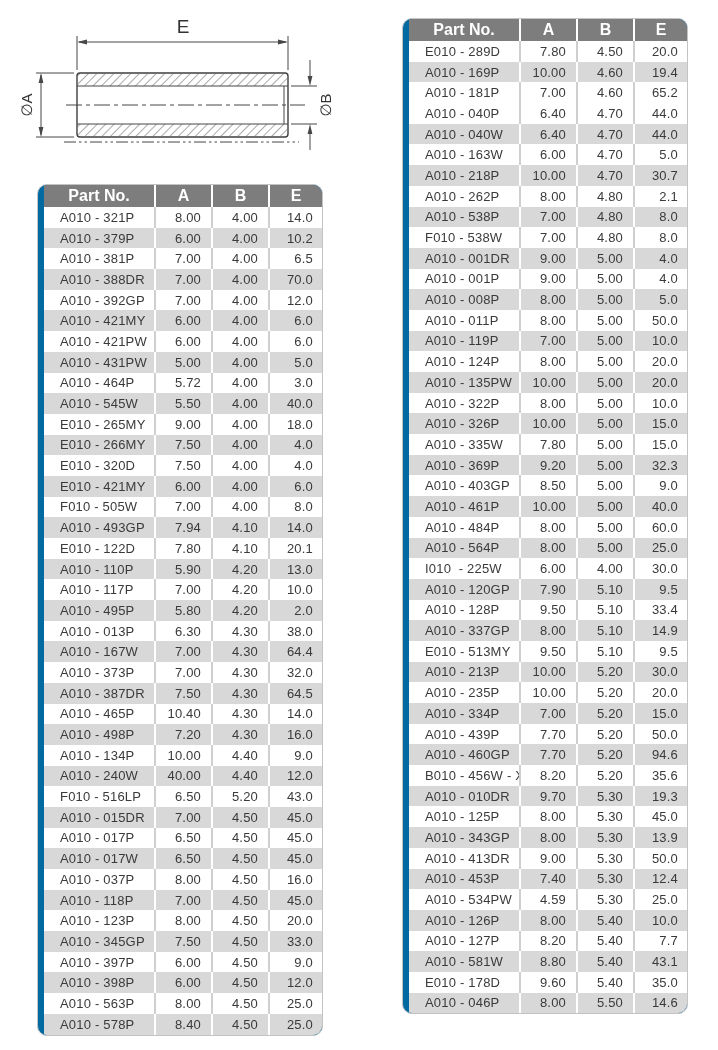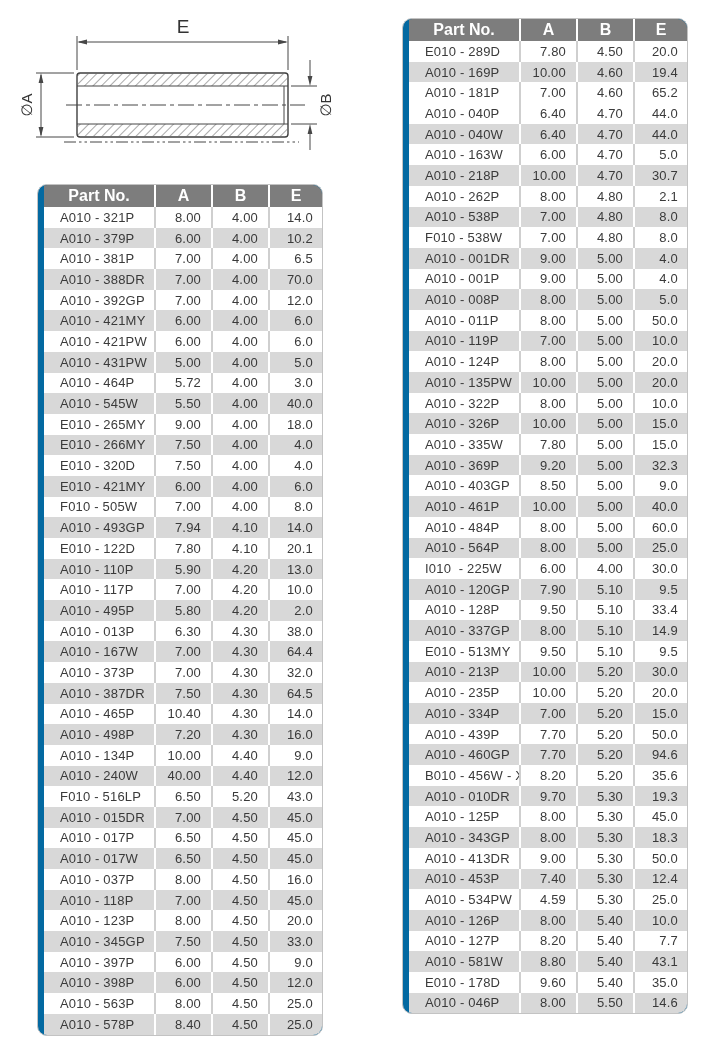--- a/index.html
+++ b/index.html
@@ -592,21 +592,21 @@
       <div class="trow">
         <div class="cell c0">A010 - 125P</div>
         <div class="cell c1">8.00</div>
         <div class="cell c2">5.30</div>
         <div class="cell c3">45.0</div>
       </div>
       <div class="trow alt">
         <div class="cell c0">A010 - 343GP</div>
         <div class="cell c1">8.00</div>
         <div class="cell c2">5.30</div>
-        <div class="cell c3">18.3</div>
+        <div class="cell c3">13.9</div>
       </div>
       <div class="trow">
         <div class="cell c0">A010 - 413DR</div>
         <div class="cell c1">9.00</div>
         <div class="cell c2">5.30</div>
         <div class="cell c3">50.0</div>
       </div>
       <div class="trow alt">
         <div class="cell c0">A010 - 453P</div>
         <div class="cell c1">7.40</div>

